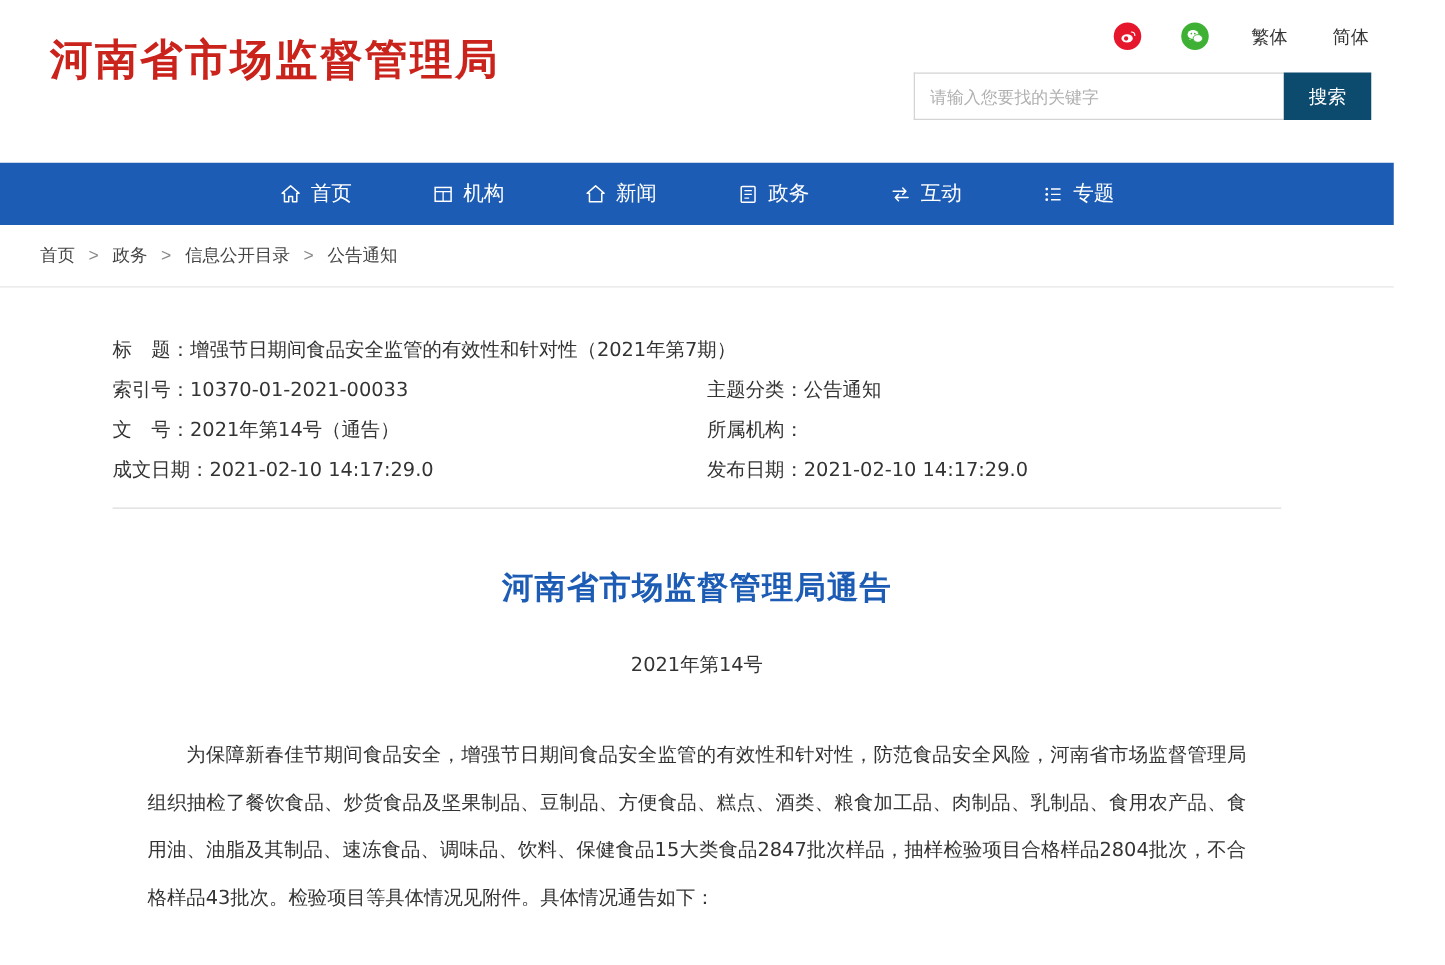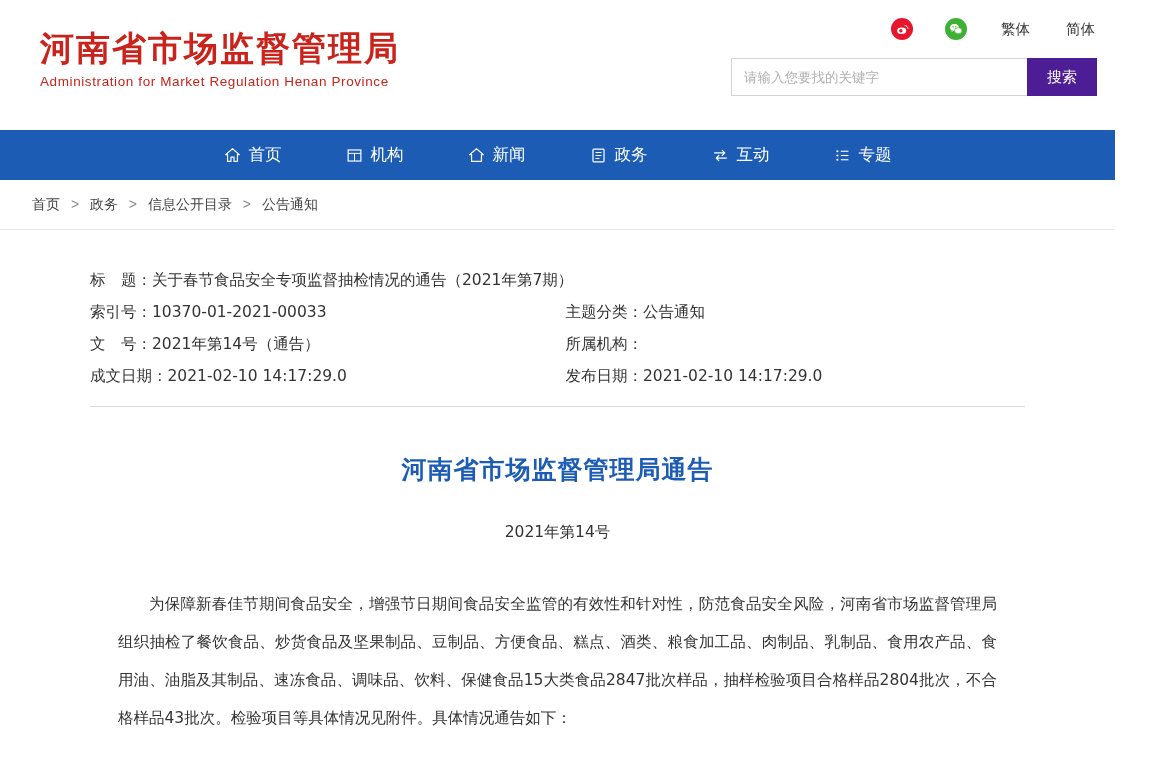--- a/index.html
+++ b/index.html
@@ -83,21 +83,21 @@
     padding: 0 12px;
     font-size: 13.5px;
     color: #333;
     outline: none;
     background: #fff;
   }
   .search-input::placeholder { color: #b0b0b0; }
   .search-btn {
     width: 70px;
     height: 38px;
-    background: #4c1d95;
+    background: #0c4a6e;
     color: #fff;
     border: none;
     font-size: 15px;
     cursor: pointer;
     font-family: "DejaVu Sans", sans-serif;
   }
 
   
   .nav {
     height: 50px;
@@ -189,21 +189,20 @@
   }
 </style>
 </head>
 <body>
 
 <div class="page">
 
   <div class="header">
     <div class="brand">
       <div class="brand-cn">河南省市场监督管理局</div>
-      <div class="brand-en">Administration for Market Regulation Henan Province</div>
     </div>
 
     <div class="top-right">
       <span class="social weibo">
         <svg width="13" height="13" viewBox="0 0 16 16" aria-hidden="true">
             <ellipse cx="7" cy="9.5" rx="5.6" ry="4" fill="#fff"></ellipse>
             <circle cx="6" cy="9.6" r="2.1" fill="#e6162d"></circle>
             <path d="M11.2 3.2c1.9 0 3.4 1.5 3.4 3.4" stroke="#fff" stroke-width="1.2" fill="none" stroke-linecap="round"></path>
           </svg>
       </span>
@@ -298,21 +297,21 @@
       <span class="sep">&gt;</span>
       <a href="#">公告通知</a>
     </div>
   </div>
 
   <div class="content">
 
     <div class="meta">
       <div class="meta-row">
         <div class="meta-title">
-          <span>标　题：</span><span>关于春节食品安全专项监督抽检情况的通告（2021年第7期）</span>
+          <span>标　题：</span><span>增强节日期间食品安全监管的有效性和针对性（2021年第7期）</span>
         </div>
       </div>
       <div class="meta-row">
         <div class="meta-cell">
           <span>索引号：</span><span>10370-01-2021-00033</span>
         </div>
         <div class="meta-cell right">
           <span>主题分类：</span><span>公告通知</span>
         </div>
       </div>

